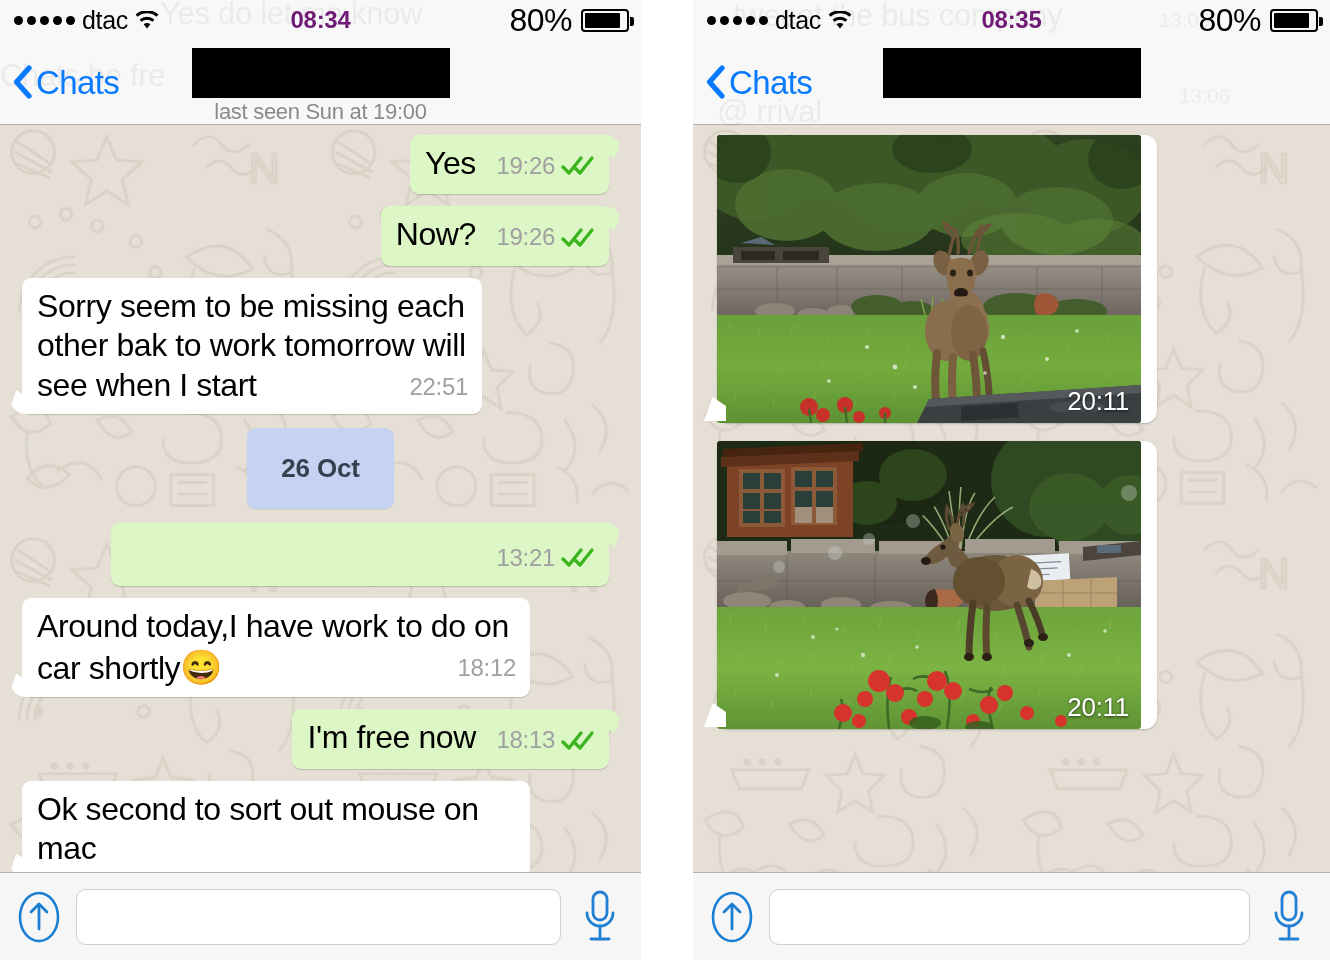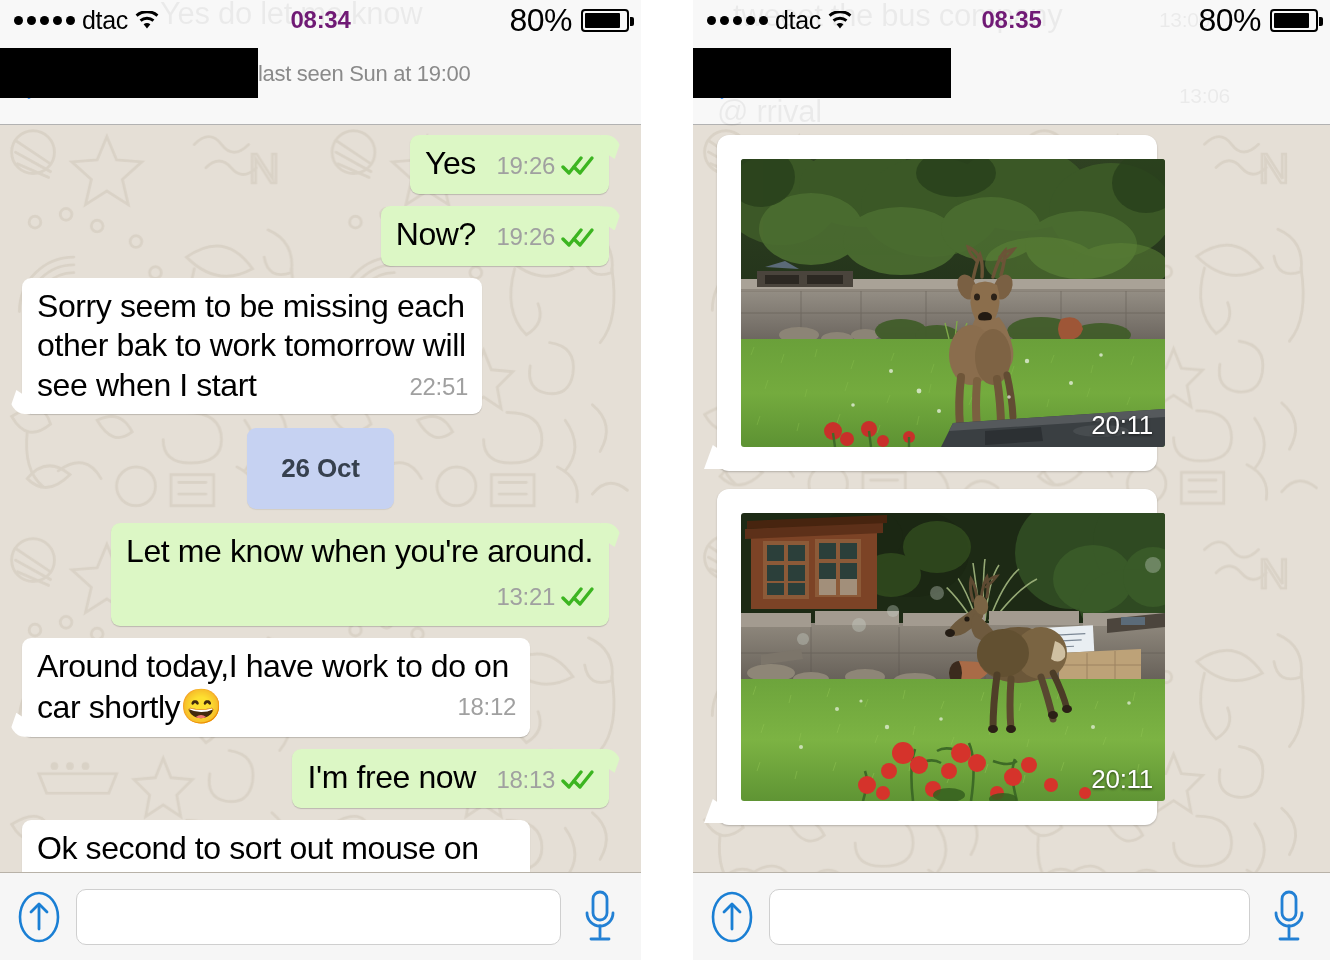--- a/index.html
+++ b/index.html
@@ -120,21 +120,21 @@
   .nav-back-label {
     font-size: 33px;
     color: #087aff;
     letter-spacing: -0.6px;
     line-height: 1;
   }
   .nav-center {
     position: absolute;
     left: 0; right: 0; top: 8px;
     display: flex;
-    flex-direction: row;
+    flex-direction: column;
     align-items: center;
     z-index: 3;
   }
   .nav-redact {
     width: 258px; height: 50px;
     background: #000;
   }
   .nav-subtitle {
     margin-top: 2px;
     font-size: 22px;
@@ -251,21 +251,21 @@
     padding: 25px 34px;
     letter-spacing: -0.2px;
     box-shadow: 0 1px 1px rgba(0,0,0,0.08);
   }
 
   
   .photo-bubble {
     position: relative;
     background: #ffffff;
     border-radius: 12px;
-    padding: 24px;
+    padding: 0;
     box-shadow: 0 1px 2px rgba(0,0,0,0.22);
     width: 440px;
   }
   .photo-bubble::after {
     content: "";
     position: absolute;
     left: -13px; bottom: 2px;
     width: 22px; height: 24px;
     background: #ffffff;
     clip-path: polygon(100% 38%, 100% 100%, 0 100%, 40% 0);
@@ -466,21 +466,20 @@
             </span>
           </div>
         </div>
 
         <div class="divider-row">
           <div class="divider">26 Oct</div>
         </div>
 
         <div class="row out">
           <div class="bubble out multiline" style="width:498px;">
-            <span class="btxt">Let me know when you're around.</span>
             <span class="meta">
               <span class="time">13:21</span>
               <span>
                 <svg class="ticks" viewBox="0 0 34 22">
                     <path d="M2 13 l6 6 L20 4" fill="none" stroke="#3cb521" stroke-width="3.4" stroke-linecap="round" stroke-linejoin="round"></path>
                     <path d="M13 13 l6 6 L31 4" fill="none" stroke="#3cb521" stroke-width="3.4" stroke-linecap="round" stroke-linejoin="round"></path>
                   </svg>
               </span>
             </span>
           </div>

